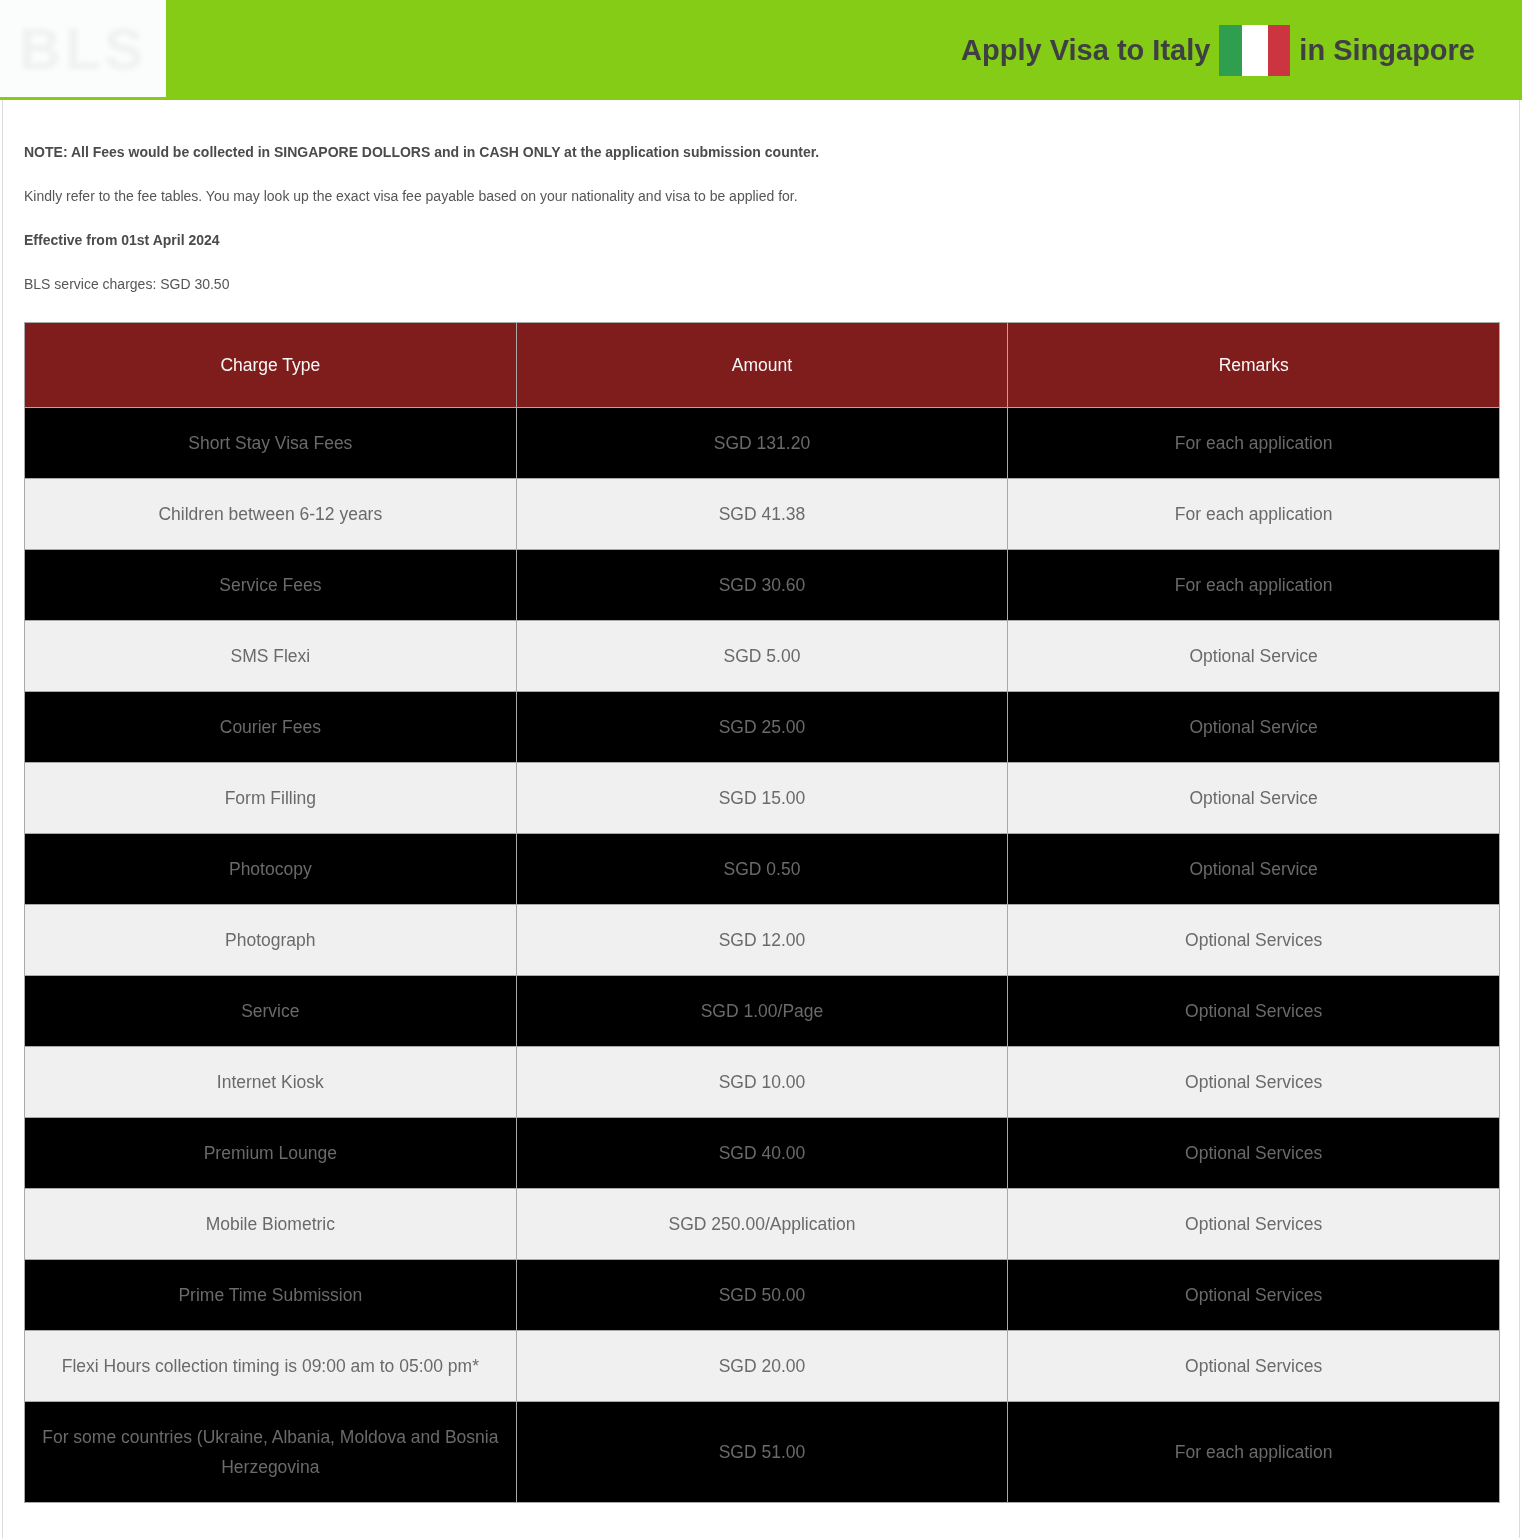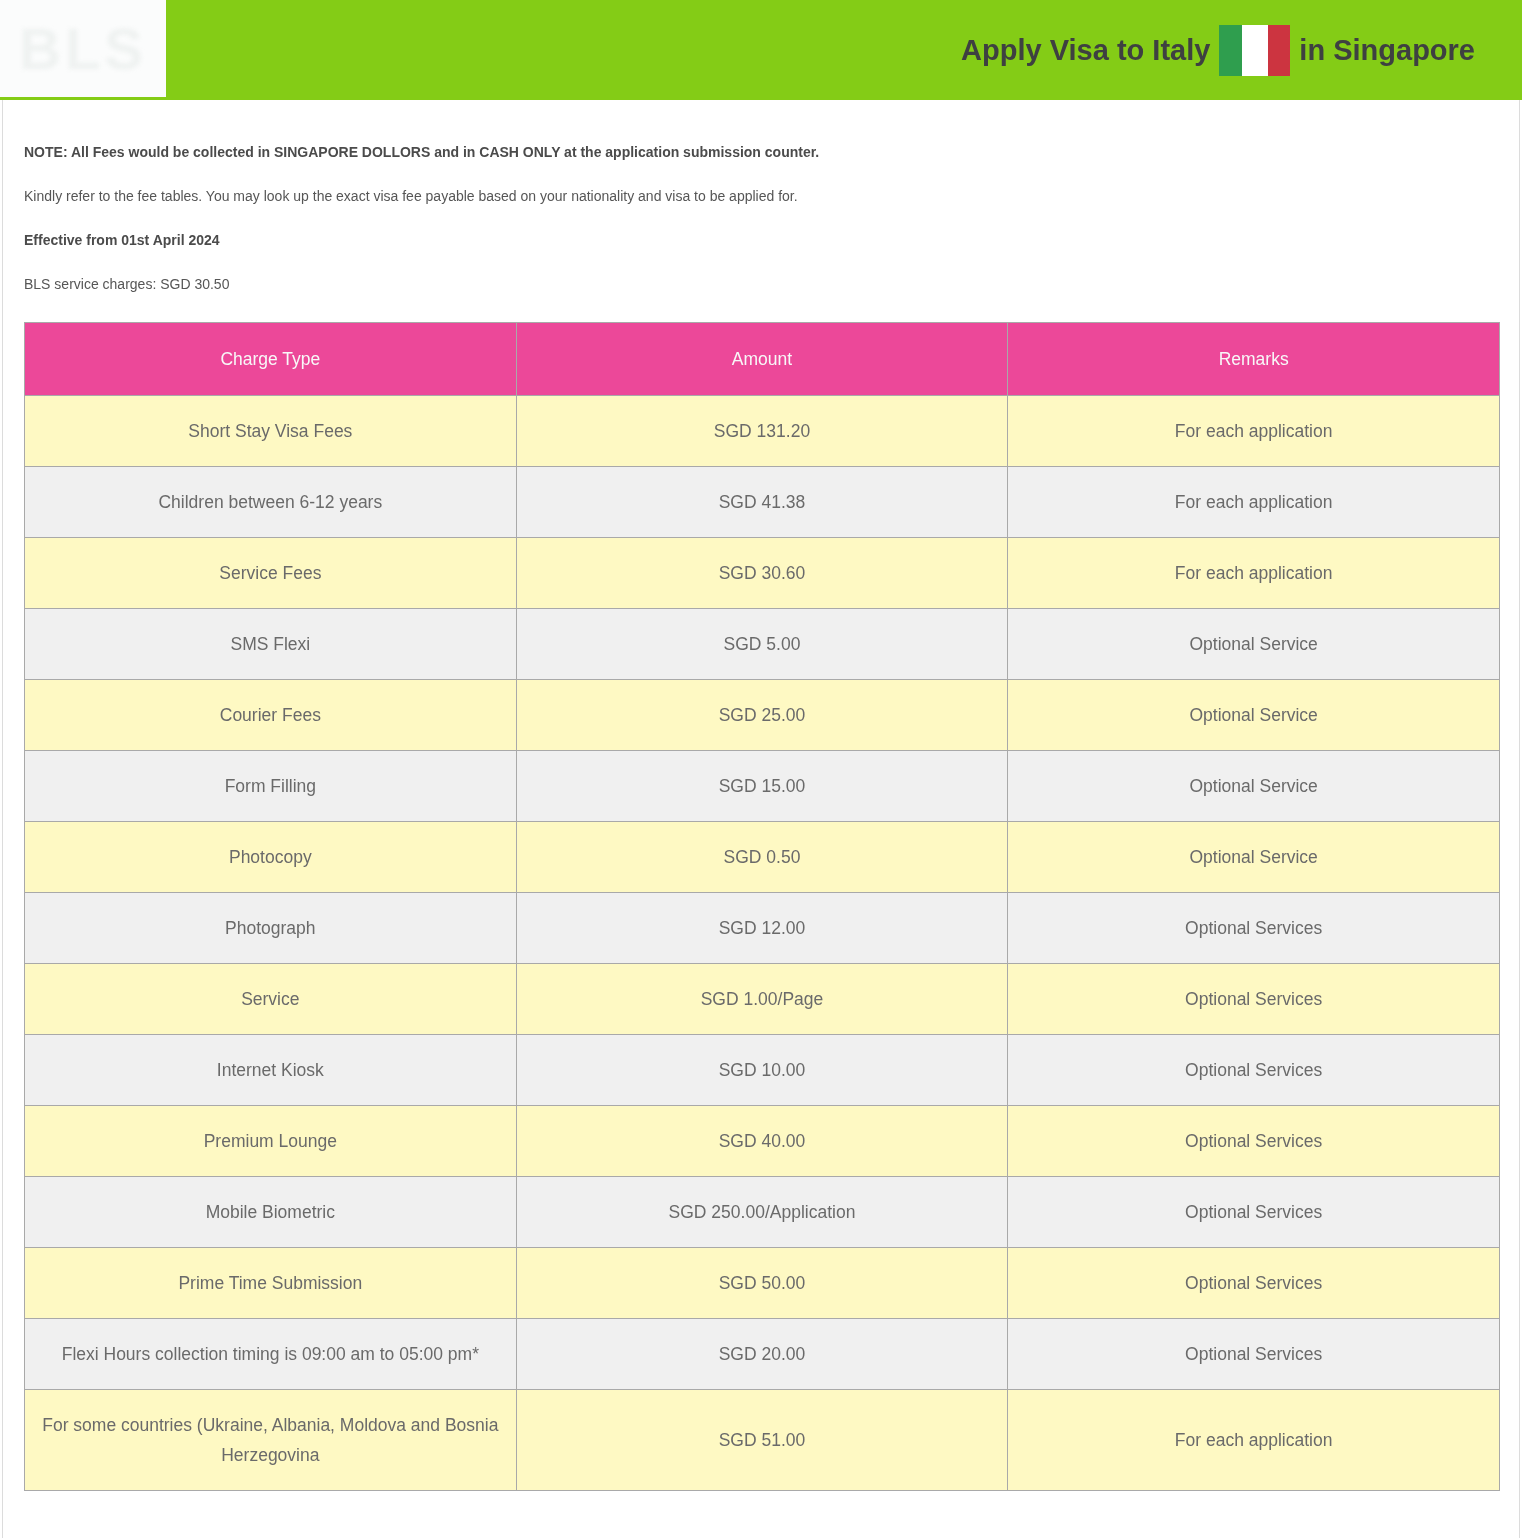--- a/index.html
+++ b/index.html
@@ -79,33 +79,33 @@
     margin-top: 26px;
     border-collapse: collapse;
     table-layout: fixed;
   }
   table.fees th, table.fees td {
     border: 1px solid #a9a9a9;
     text-align: center;
     vertical-align: middle;
   }
   table.fees th {
-    background: #ec4899;
+    background: #7f1d1d;
     color: #f8f8f8;
     font-weight: 400;
     font-size: 17.5px;
     line-height: 26px;
-    padding: 23px 12px;
+    padding: 29px 12px;
   }
   table.fees td {
     font-size: 17.5px;
     line-height: 30px;
     color: #6a6a6a;
     padding: 20px 14px;
-    background: #fef9c3;
+    background: #000000;
   }
   table.fees tbody tr:nth-child(even) td {
     background: #f0f0f0;
   }
 </style>
 </head>
 <body>
 
 <div class="top-band">
   <div class="logo-box">

